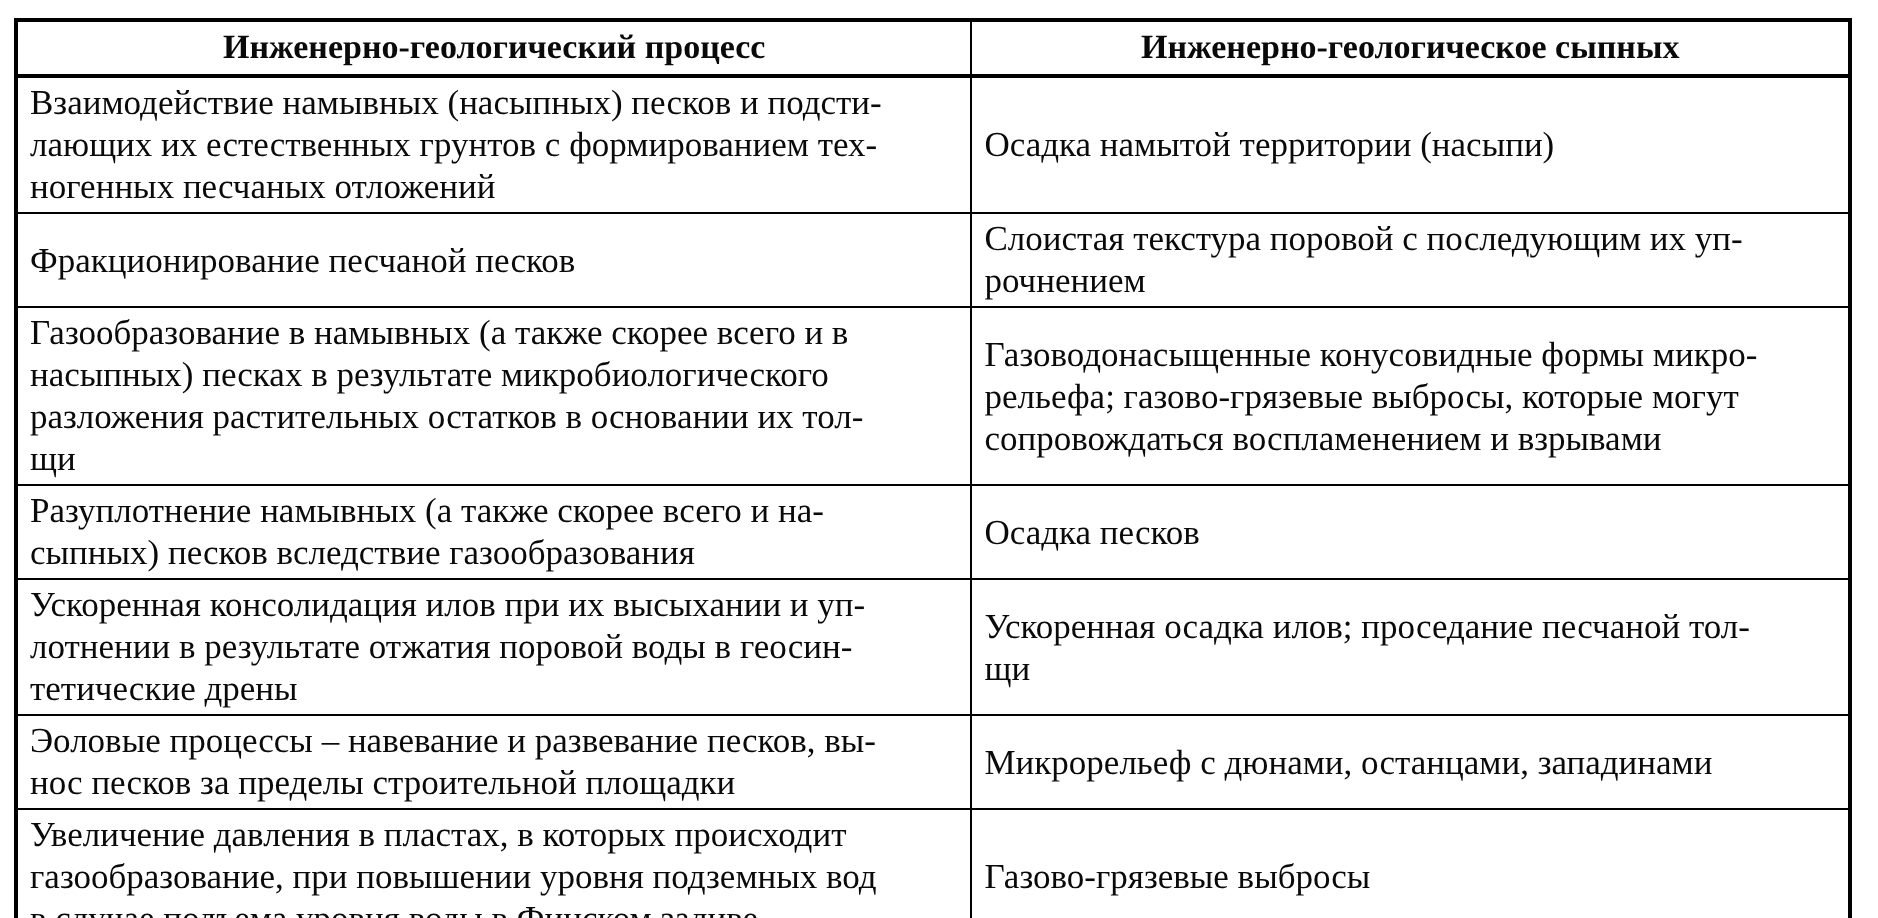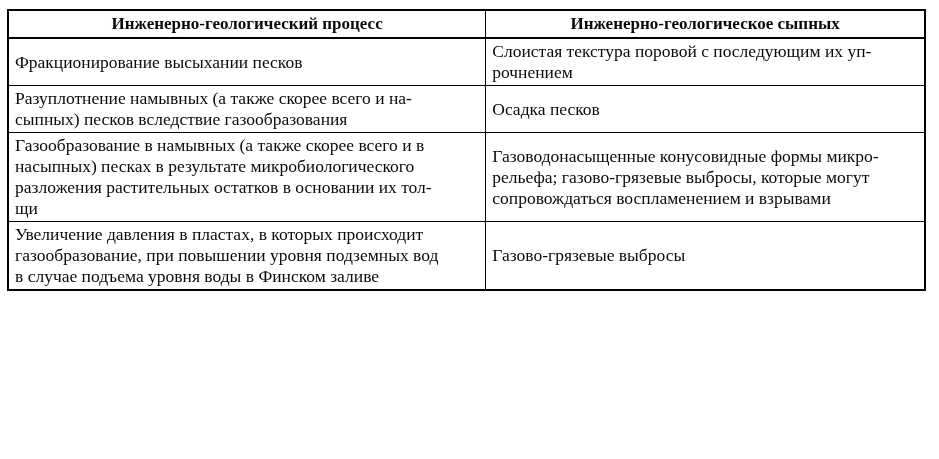--- a/index.html
+++ b/index.html
@@ -67,37 +67,55 @@
       <col class="col-phenom">
     </colgroup>
     <thead>
       <tr>
         <th>Инженерно-геологический процесс</th>
         <th>Инженерно-геологическое сыпных</th>
       </tr>
     </thead>
     <tbody>
       <tr>
-        <td class="col-process">Фракционирование высыхании песков</td>
+        <td class="col-process">Взаимодействие намывных (насыпных) песков и подсти-
+лающих их естественных грунтов с формированием тех-
+ногенных песчаных отложений</td>
+        <td class="col-phenomenon">Осадка намытой территории (насыпи)</td>
+      </tr>
+      <tr>
+        <td class="col-process">Фракционирование песчаной песков</td>
         <td class="col-phenomenon">Слоистая текстура поровой с последующим их уп-
 рочнением</td>
-      </tr>
-      <tr>
-        <td class="col-process">Разуплотнение намывных (а также скорее всего и на-
-сыпных) песков вследствие газообразования</td>
-        <td class="col-phenomenon">Осадка песков</td>
       </tr>
       <tr>
         <td class="col-process">Газообразование в намывных (а также скорее всего и в
 насыпных) песках в результате микробиологического
 разложения растительных остатков в основании их тол-
 щи</td>
         <td class="col-phenomenon">Газоводонасыщенные конусовидные формы микро-
 рельефа; газово-грязевые выбросы, которые могут
 сопровождаться воспламенением и взрывами</td>
+      </tr>
+      <tr>
+        <td class="col-process">Разуплотнение намывных (а также скорее всего и на-
+сыпных) песков вследствие газообразования</td>
+        <td class="col-phenomenon">Осадка песков</td>
+      </tr>
+      <tr>
+        <td class="col-process">Ускоренная консолидация илов при их высыхании и уп-
+лотнении в результате отжатия поровой воды в геосин-
+тетические дрены</td>
+        <td class="col-phenomenon">Ускоренная осадка илов; проседание песчаной тол-
+щи</td>
+      </tr>
+      <tr>
+        <td class="col-process">Эоловые процессы – навевание и развевание песков, вы-
+нос песков за пределы строительной площадки</td>
+        <td class="col-phenomenon">Микрорельеф с дюнами, останцами, западинами</td>
       </tr>
       <tr>
         <td class="col-process">Увеличение давления в пластах, в которых происходит
 газообразование, при повышении уровня подземных вод
 в случае подъема уровня воды в Финском заливе</td>
         <td class="col-phenomenon">Газово-грязевые выбросы</td>
       </tr>
     </tbody>
   </table>
 </div>

